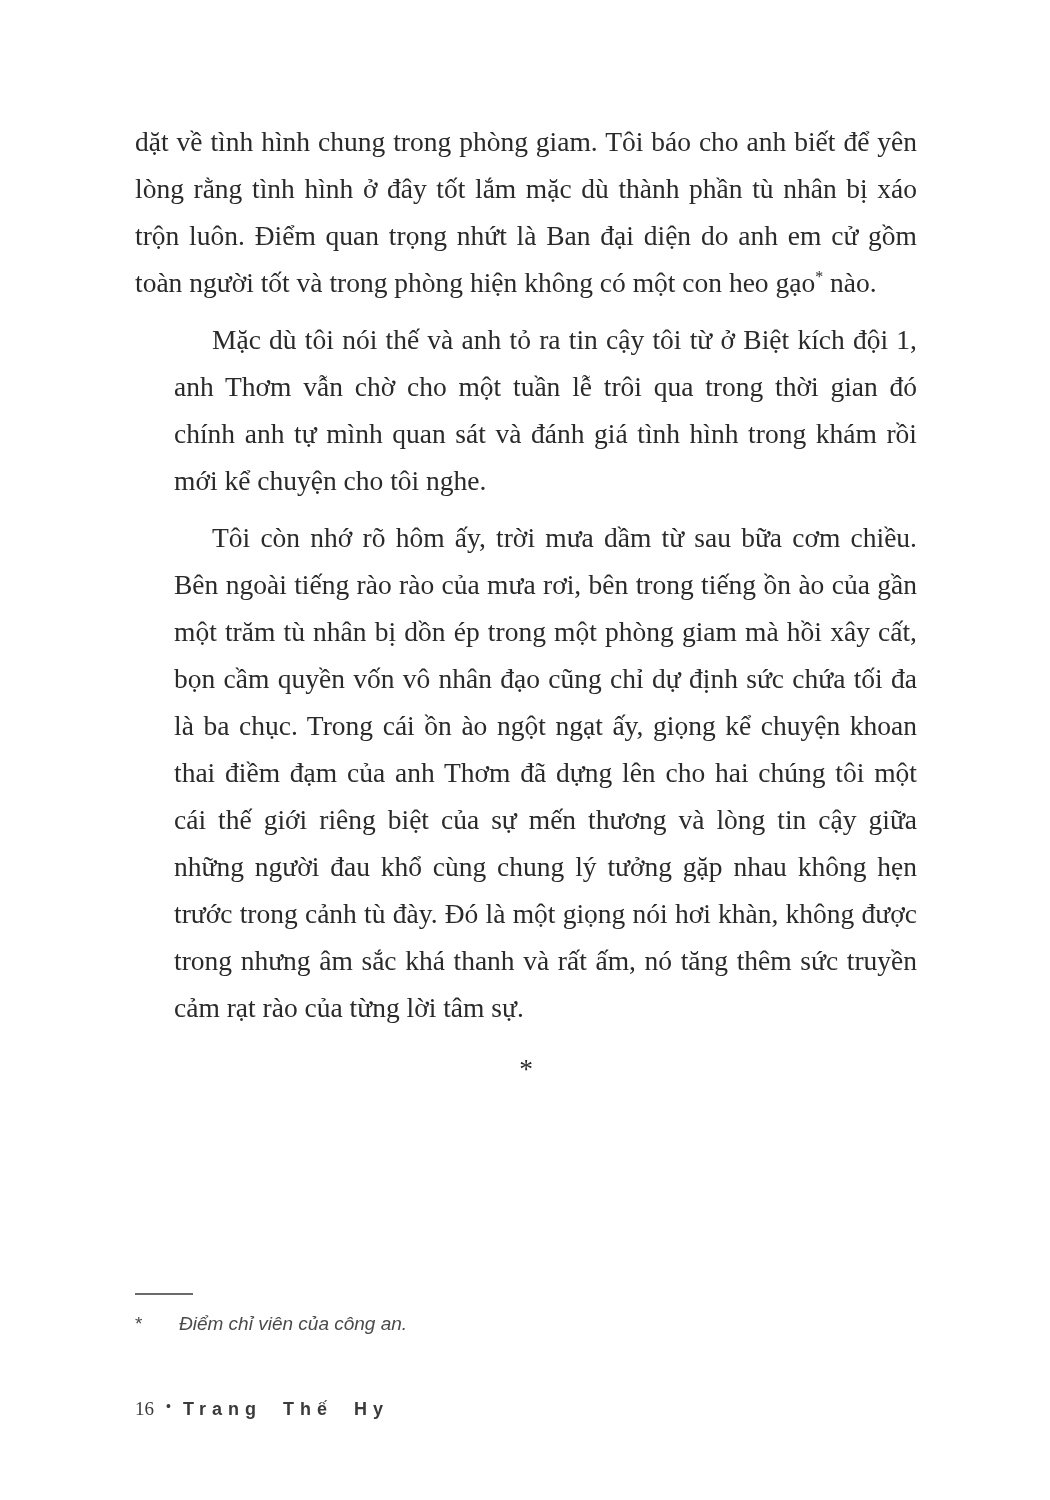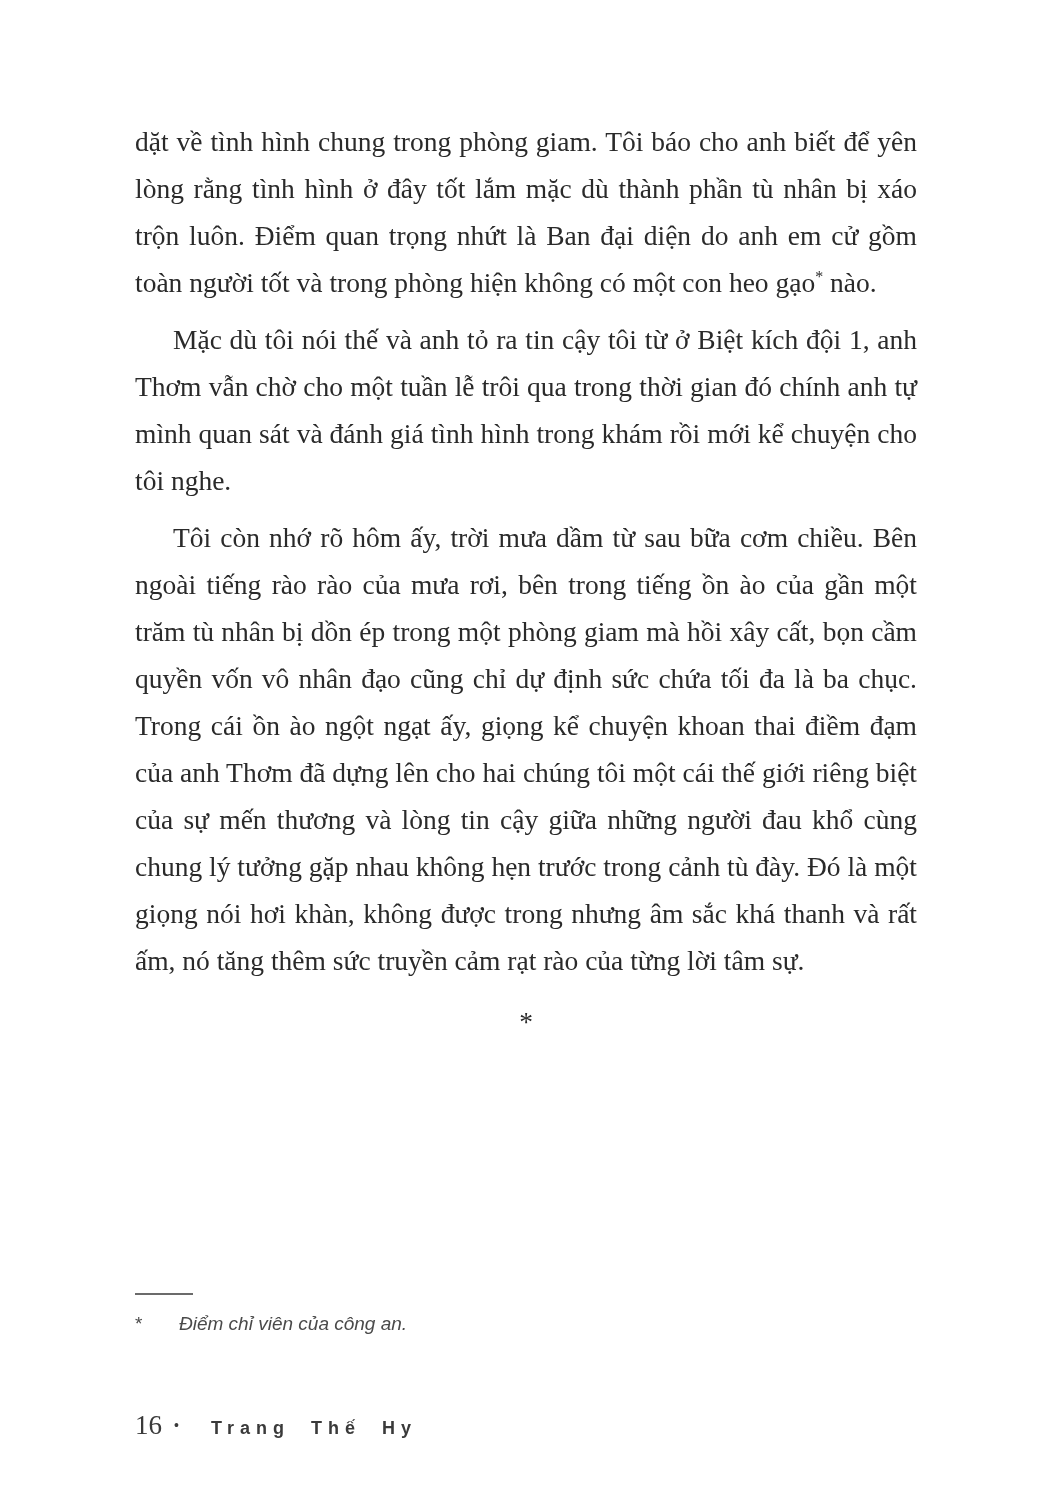--- a/index.html
+++ b/index.html
@@ -24,20 +24,21 @@
   }
   .para {
     font-size: 27.5px;
     line-height: 47px;
     text-align: justify;
     margin: 0 0 10px 0;
     color: #2a2a2a;
   }
   .para.indent {
     text-indent: 38px;
+    margin-left: 39px;
   }
   .fn-sup {
     font-size: 16px;
     vertical-align: super;
     line-height: 0;
   }
   .section-break {
     text-align: center;
     font-size: 27.5px;
     line-height: 47px;
@@ -73,38 +74,36 @@
   .footer {
     position: absolute;
     top: 1398px;
     left: 135px;
     display: flex;
     align-items: baseline;
     gap: 12px;
   }
   .footer-page-number {
     font-family: "Liberation Serif", "DejaVu Serif", serif;
-    font-size: 27px;
+    font-size: 19px;
     color: #3a3a3a;
-    margin-top: 12px;
   }
   .footer-sep {
     font-family: "Liberation Sans", "DejaVu Sans", sans-serif;
     font-size: 14px;
     color: #3a3a3a;
     transform: translateY(-4px);
   }
   .footer-author {
     font-family: "Liberation Sans", "DejaVu Sans", sans-serif;
     font-size: 18px;
     font-weight: bold;
     letter-spacing: 6px;
     word-spacing: 10px;
     color: #3a3a3a;
-    margin-left: 20px;
   }
 </style>
 </head>
 <body>
 
 <div class="page">
 
   <div class="content">
 
     <p class="para"><span>dặt về tình hình chung trong phòng giam. Tôi báo cho anh biết để yên lòng rằng tình hình ở đây tốt lắm mặc dù thành phần tù nhân bị xáo trộn luôn. Điểm quan trọng nhứt là Ban đại diện do anh em cử gồm toàn người tốt và trong phòng hiện không có một con heo gạo</span><sup class="fn-sup">*</sup><span> nào.</span></p>

